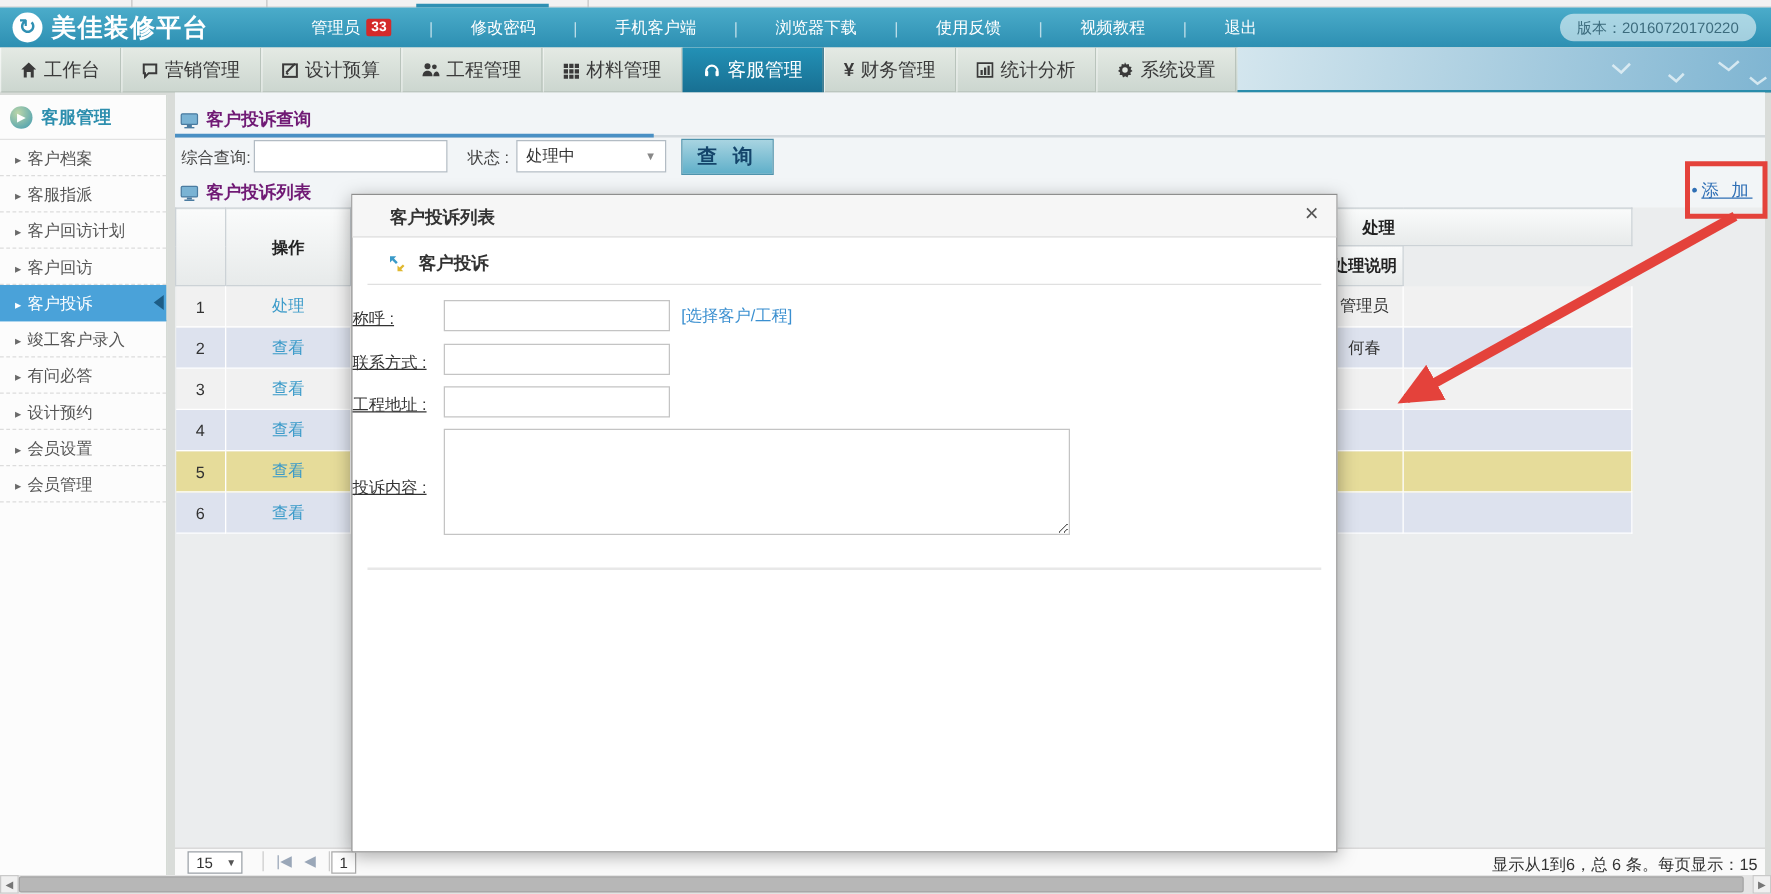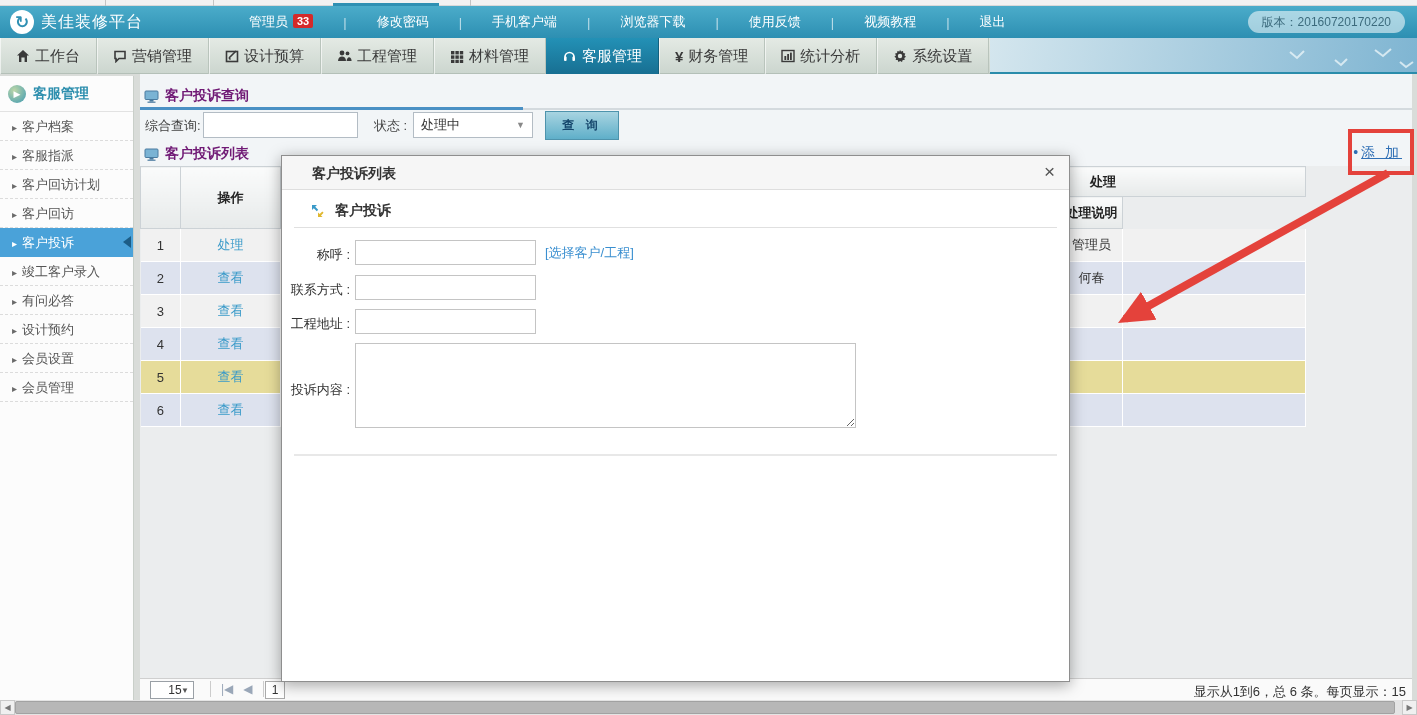--- a/index.html
+++ b/index.html
@@ -11,21 +11,21 @@
   .topstrip { position:absolute; left:0; top:0; width:100%; height:6px; background:#f2f2f2; border-bottom:1px solid #d9d9d9; }
   .topstrip .tick { position:absolute; top:0; width:1px; height:6px; background:#c4c4c4; }
   .topstrip .activetab { position:absolute; left:333px; top:3px; width:106px; height:3px; background:#2f90b3; }
 
   
   .topbar { position:absolute; left:0; top:6px; width:100%; height:32px;
             background:linear-gradient(#4bacca,#2d8fb2); display:flex; align-items:center; color:#fff; }
   .brand { display:flex; align-items:center; gap:7px; padding-left:10px; width:235px; }
   .logo { width:24px; height:24px; border-radius:50%; background:#fff; color:#2f90b3;
           display:flex; align-items:center; justify-content:center; font-size:17px; font-weight:bold; }
-  .brand-title { font-size:16px; font-weight:normal; letter-spacing:1px; }
+  .brand-title { font-size:20px; font-weight:bold; letter-spacing:1px; }
   .topmenu { display:flex; align-items:center; gap:16px; font-size:13px; }
   .topmenu .item { padding:0 14px; cursor:pointer; white-space:nowrap; }
   .topmenu .sep { color:rgba(255,255,255,.65); }
   .badge { display:inline-block; background:#d42a2a; color:#fff; font-size:11px; font-weight:bold;
            padding:1px 4px; border-radius:2px; margin-left:5px; vertical-align:1px; }
   .version-pill { position:absolute; right:12px; top:5px; height:22px; line-height:22px; padding:0 14px;
                   background:rgba(255,255,255,.55); border-radius:11px; color:#3c6b7d; font-size:12px; }
 
   
   .navbar { position:absolute; left:0; top:38px; width:100%; height:36px;
@@ -61,42 +61,42 @@
   .underline1 { position:absolute; left:0; top:34px; width:100%; height:2px; background:#d4dade; }
   .underline1 .blue { position:absolute; left:0; top:-1px; width:383px; height:3px; background:#4a90c4; }
   .qrow { position:absolute; left:0; top:38px; width:100%; height:28px; }
   .qlabel { position:absolute; top:5px; color:#444; font-size:13px; }
   .qinput { position:absolute; left:63px; top:0; width:155px; height:26px; border:1px solid #b3bcc4; background:#fff; padding:0 5px; font-size:13px; }
   .qselect { position:absolute; left:273px; top:0; width:120px; height:26px; border:1px solid #b3bcc4; background:#fff;
              line-height:24px; padding-left:7px; font-size:13px; color:#333; cursor:pointer; }
   .qselect .caret { position:absolute; right:7px; top:0; line-height:24px; font-size:9px; color:#888; }
   .qbtn { position:absolute; left:405px; top:-1px; width:74px; height:29px; text-align:center; line-height:27px;
           background:linear-gradient(#a8d4e1,#5fafc9); border:1px solid #4e93ac; color:#14456b; font-weight:bold;
-          font-size:12px; letter-spacing:4px; cursor:pointer; }
+          font-size:16px; letter-spacing:4px; cursor:pointer; }
   .add-link { position:absolute; right:10px; top:70px; color:#2f6fb5; font-size:14px; cursor:pointer; letter-spacing:3px; }
   .add-link .lab { text-decoration:underline; }
   .mainbody { position:absolute; left:0; top:92px; right:0; bottom:22px; background:#ebedee; }
 
   
   table.grid { position:absolute; left:0; top:92px; width:1165px; border-collapse:collapse; table-layout:fixed; }
   .grid th { background:linear-gradient(#fafbfb,#e7eaea); border:1px solid #ccd2d6; color:#222; font-size:13px;
              font-weight:bold; text-align:center; }
   .grid tr.gh th { height:30px; }
   .grid tr.ch th { height:32px; }
   .grid td { height:33px; text-align:center; font-size:13px; color:#333;
              border-right:1px solid #fff; border-bottom:1px solid #fff; }
   .grid tr.odd td { background:#f1f1f1; }
   .grid tr.even td { background:#dde2ee; }
   .grid tr.sel td { background:#e6dc9a; }
   .grid .oplink { color:#3a9ac9; cursor:pointer; }
 
   
   .pager { position:absolute; left:0; bottom:0; width:100%; height:22px; background:#fafafa; border-top:1px solid #cfcfcf; }
   .psize { position:absolute; left:10px; top:2px; width:44px; height:18px; border:1px solid #9aa0a6; background:#fff;
-           font-size:12px; line-height:16px; padding-left:6px; cursor:pointer;text-align:center; }
+           font-size:12px; line-height:16px; padding-left:6px; cursor:pointer; }
   .psize .caret { position:absolute; right:4px; top:1px; font-size:8px; color:#555; }
   .pnav { position:absolute; left:70px; top:2px; display:flex; align-items:center; gap:10px; color:#9aa7b8; font-size:12px; }
   .pnav .vsep { width:1px; height:16px; background:#ccc; }
   .pnav .btn { cursor:default; }
   .pbox { position:absolute; left:125px; top:2px; width:20px; height:18px; border:1px solid #aaa; background:#fff;
           font-size:12px; text-align:center; line-height:16px; }
   .psummary { position:absolute; right:6px; top:4px; font-size:13px; color:#333; }
 
   
   .hscroll { position:absolute; left:0; top:700px; width:100%; height:15px; background:#e4e4e4; }
@@ -108,21 +108,21 @@
 
   
   .modal { position:absolute; left:281px; top:155px; width:789px; height:527px; background:#fff;
            border:1px solid #8e8e8e; box-shadow:0 3px 14px rgba(0,0,0,.35); }
   .m-head { position:absolute; left:0; top:0; width:100%; height:34px; background:#f6f6f6; border-bottom:1px solid #dedede; }
   .m-title { position:absolute; left:30px; top:9px; font-size:14px; font-weight:bold; color:#333; }
   .m-close { position:absolute; right:14px; top:5px; font-size:19px; color:#555; cursor:pointer; }
   .m-sec { position:absolute; left:28px; top:46px; display:flex; align-items:center; gap:9px; font-size:14px; font-weight:bold; color:#333; }
   .m-div1 { position:absolute; left:12px; right:12px; top:71px; height:1px; background:#e0e0e0; }
   .m-row { position:absolute; left:0; width:100%; }
-  .m-label { position:absolute; left:0; width:68px; text-align:right; font-size:13px; color:#333; }
+  .m-label { position:absolute; left:0; width:68px; text-align:left; font-size:13px; color:#333;text-decoration:underline; }
   .m-input { position:absolute; left:73px; top:0; width:181px; height:25px; border:1px solid #c4c4c4; background:#fff; padding:0 5px; font-size:13px; }
   .m-link { position:absolute; left:263px; top:4px; color:#3a8fd0; font-size:13px; cursor:pointer; }
   .m-textarea { position:absolute; left:73px; top:0; width:501px; height:85px; border:1px solid #c4c4c4; background:#fff;
                 resize:both; font-family:inherit; font-size:13px; padding:4px; }
   .m-div2 { position:absolute; left:12px; right:12px; top:298px; height:2px; background:#e8e8e8; }
 
   
   .anno { position:absolute; left:0; top:0; width:1417px; height:715px; pointer-events:none; }
 </style>
 </head>

